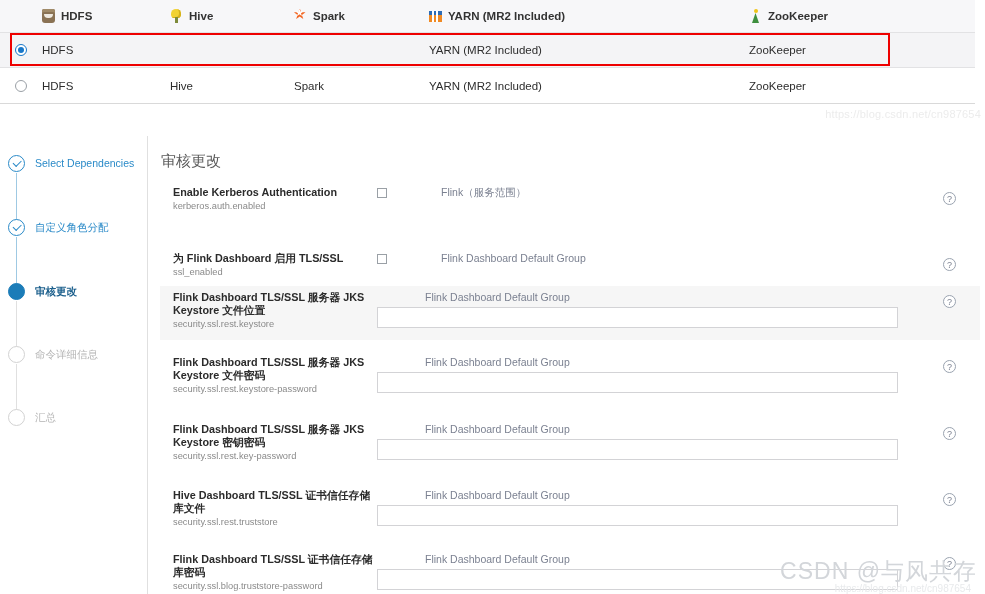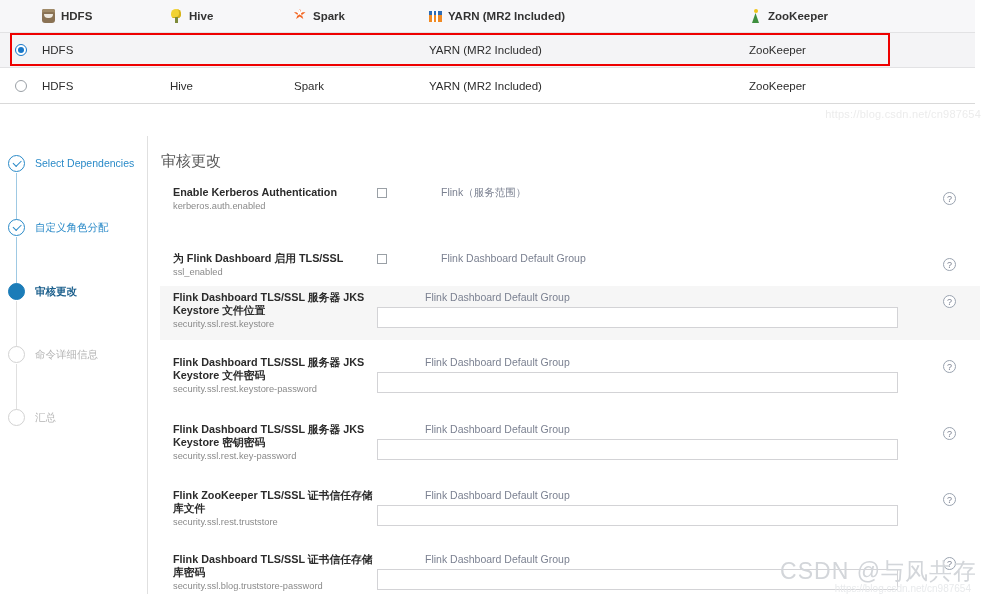--- a/index.html
+++ b/index.html
@@ -557,21 +557,21 @@
     </div>
     <div class="prop-right">
       <div class="grp-label">Flink Dashboard Default Group</div>
       <input class="txt-input" type="text" value="" style="">
     </div>
     <div class="help" style="top:4px;">?</div>
   </div>
 
   <div class="prop-row" style="top:353px;height:54px;">
     <div class="prop-left">
-      <div class="prop-name">Flink ZooKeeper TLS/SSL 证书信任存储库文件</div>
+      <div class="prop-name">Hive Dashboard TLS/SSL 证书信任存储库文件</div>
       <div class="prop-key">security.ssl.rest.truststore</div>
     </div>
     <div class="prop-right">
       <div class="grp-label">Flink Dashboard Default Group</div>
       <input class="txt-input" type="text" value="" style="">
     </div>
     <div class="help" style="top:4px;">?</div>
   </div>
 
   <div class="prop-row" style="top:417px;height:54px;">

